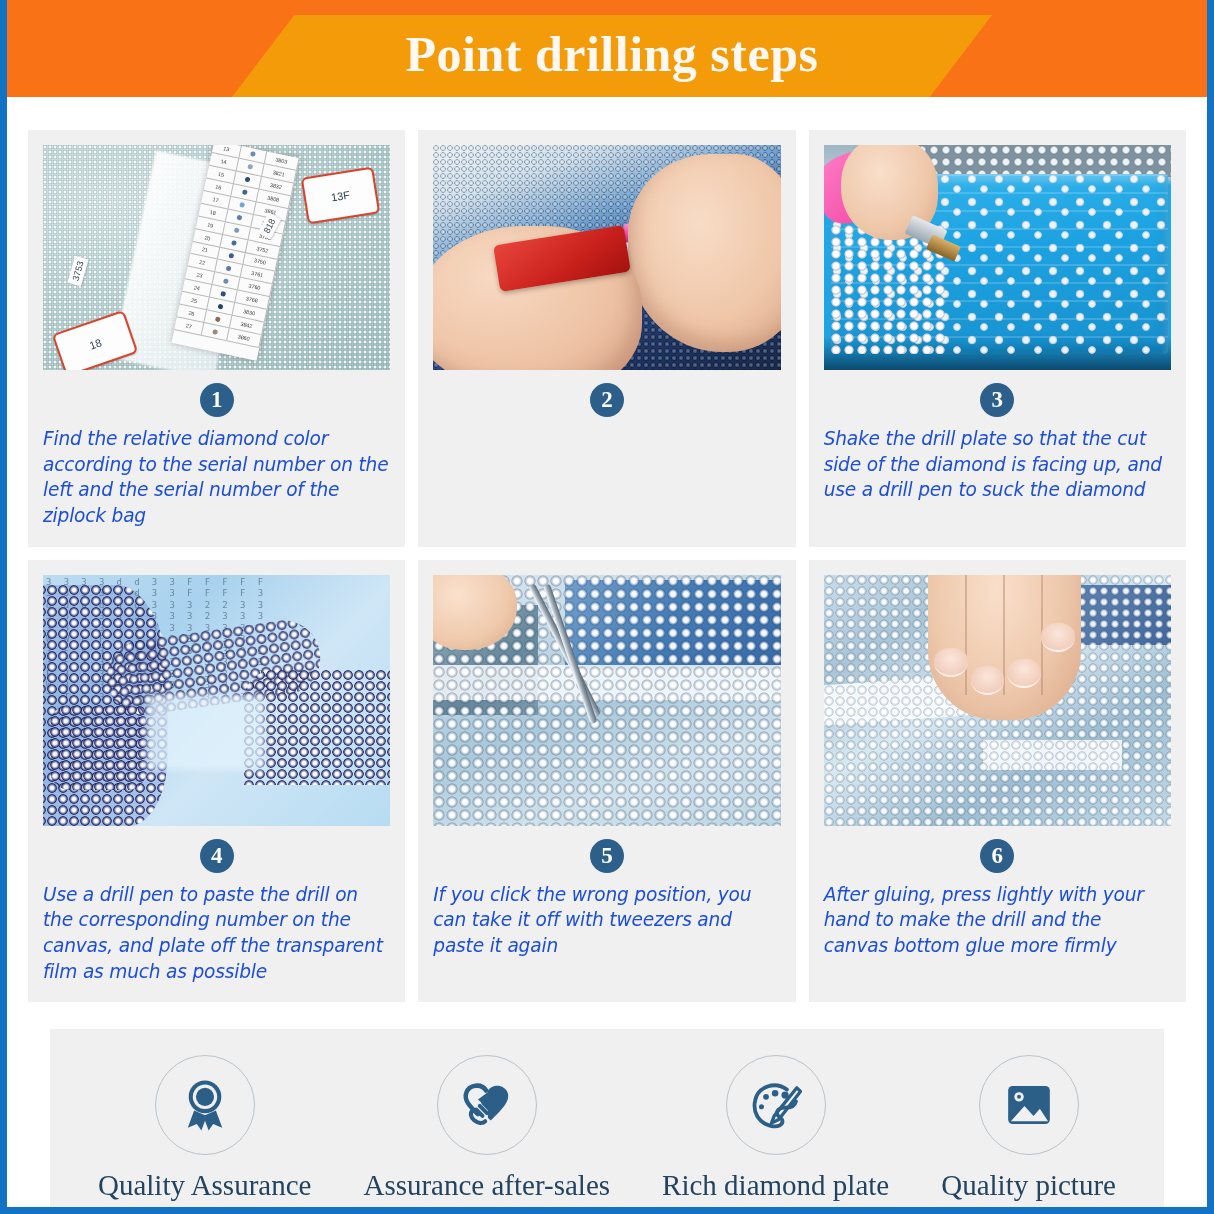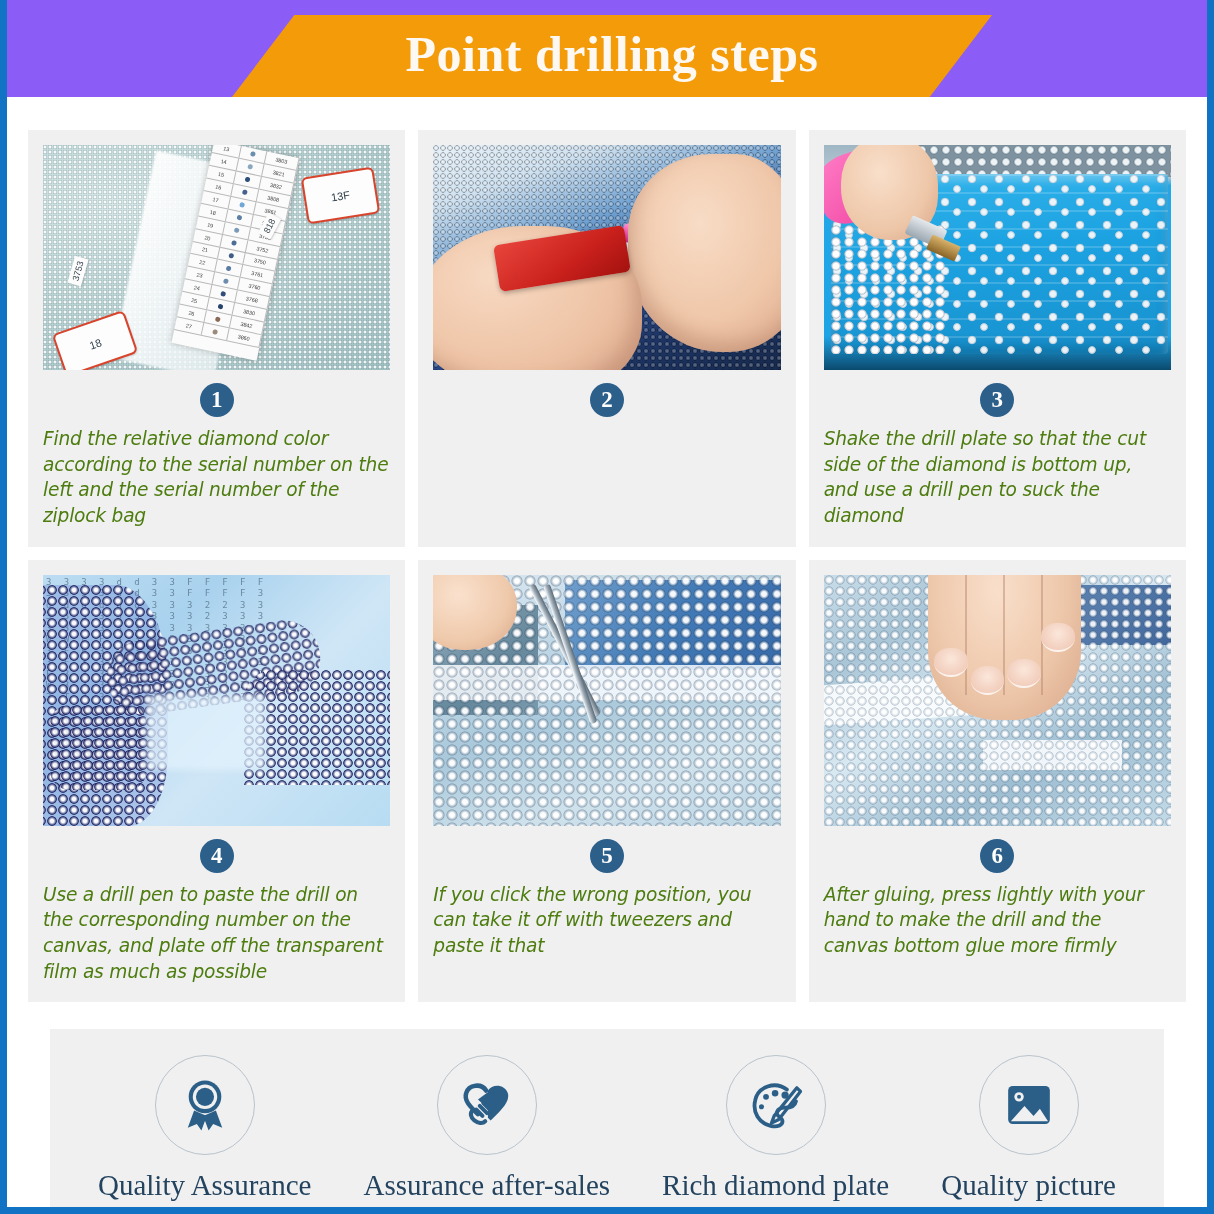--- a/index.html
+++ b/index.html
@@ -20,21 +20,21 @@
     border-top: none;
     overflow: hidden;
   }
 
   
   .header {
     position: relative;
     width: 1214px;
     height: 97px;
     margin-left: -7px;
-    background: #8b5cf6;
+    background: #f97316;
     overflow: hidden;
   }
   .header-banner {
     position: absolute;
     left: 232px;
     top: 15px;
     width: 760px;
     height: 82px;
     background: #f49b09;
     clip-path: polygon(8.2% 0%, 100% 0%, 91.8% 100%, 0% 100%);
@@ -93,21 +93,21 @@
     text-align: center;
     margin: 13px auto 9px auto;
     flex: none;
   }
 
   .step-text {
     font-family: "DejaVu Sans", "Liberation Sans", sans-serif;
     font-style: italic;
     font-size: 18.6px;
     line-height: 1.38;
-    color: #4d7c0f;
+    color: #1d4ed8;
     letter-spacing: -0.2px;
   }
 
   
   .feature-bar {
     margin: 27px 43px 0 43px;
     background: #f0f0f0;
     height: 197px;
     display: flex;
     align-items: center;
@@ -581,21 +581,21 @@
           <div class="p3-grooves"></div>
           <div class="p3-drills"></div>
           <div class="p3-drills-dense"></div>
         </div>
         <div class="p3-pen"></div>
         <div class="p3-finger"></div>
         <div class="p3-nib"></div>
         <div class="p3-tipgold"></div>
       </div>
       <div class="badge">3</div>
-      <div class="step-text">Shake the drill plate so that the cut side of the diamond is bottom up, and use a drill pen to suck the diamond</div>
+      <div class="step-text">Shake the drill plate so that the cut side of the diamond is facing up, and use a drill pen to suck the diamond</div>
     </div>
 
     <div class="step-card row2">
       <div class="photo">
         <div class="ph p4-bg"></div>
         <div class="p4-sym">3 3 3 3 d d 3 3 F F F F F
 3 3 3 3 d d 3 3 F F F F 3
 d d d d d d 3 3 3 2 2 3 3
 3 3 3 3 3 3 3 3 3 2 3 3 3
 3 3 3 3 3 3 3 3 3 3 3 3 3
@@ -622,21 +622,21 @@
         <div class="p5-band-left"></div>
         <div class="p5-band-mid"></div>
         <div class="ph dots-c"></div>
         <div class="p5-tweezers">
           <div class="p5-tw-arm l"></div>
           <div class="p5-tw-arm r"></div>
         </div>
         <div class="p5-finger"></div>
       </div>
       <div class="badge">5</div>
-      <div class="step-text">If you click the wrong position, you can take it off with tweezers and paste it that</div>
+      <div class="step-text">If you click the wrong position, you can take it off with tweezers and paste it again</div>
     </div>
 
     <div class="step-card row2">
       <div class="photo">
         <div class="ph p6-bg"></div>
         <div class="p6-dark"></div>
         <div class="p6-white1"></div>
         <div class="p6-white2"></div>
         <div class="ph dots-b"></div>
         <div class="p6-hand">

